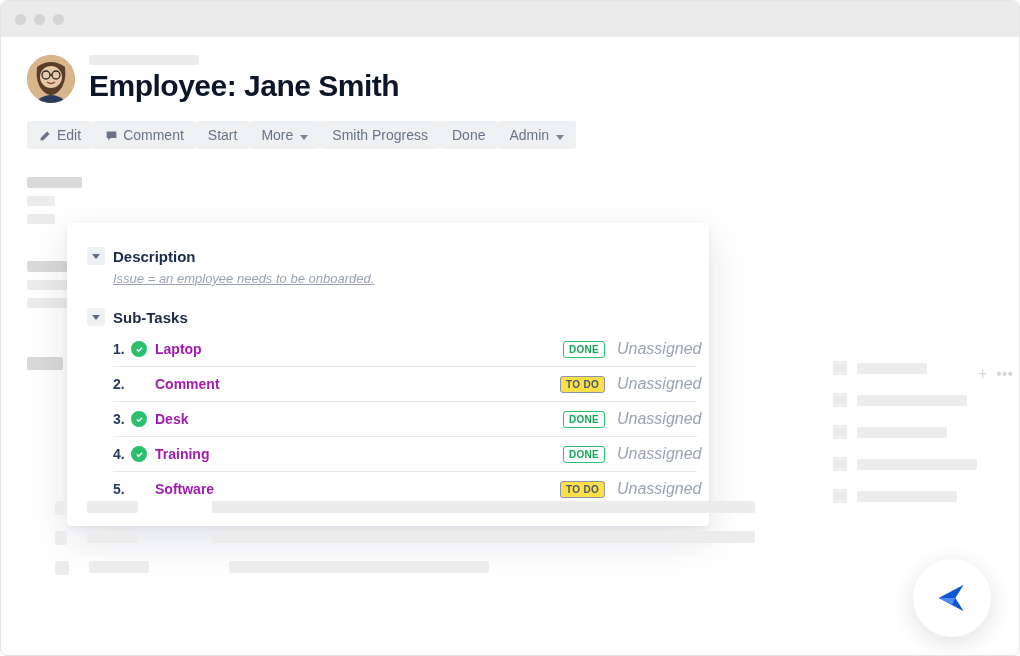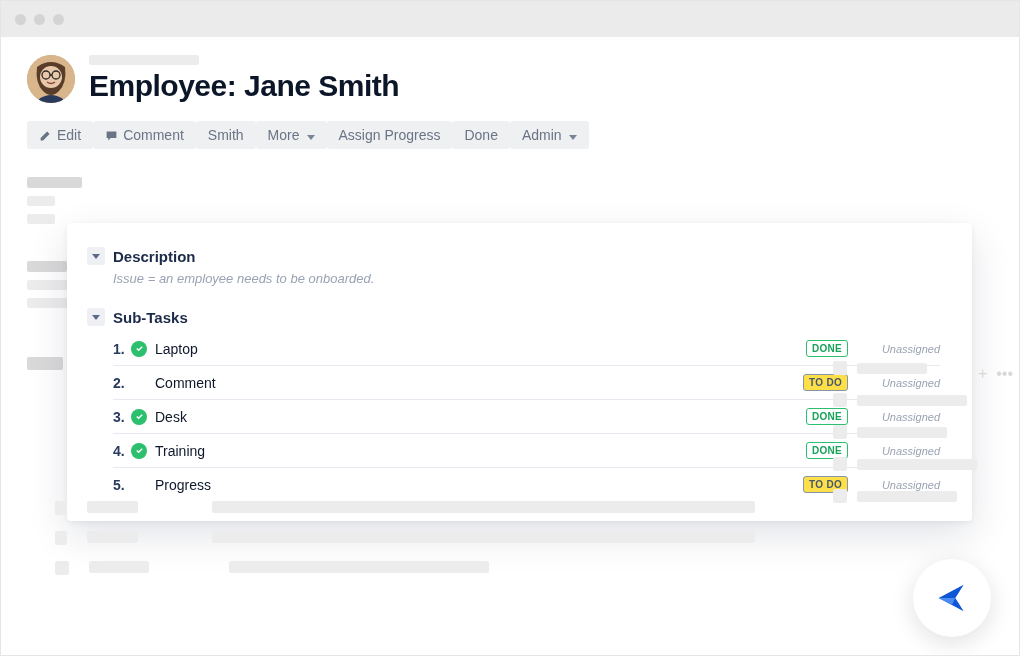--- a/index.html
+++ b/index.html
@@ -9,21 +9,21 @@
   width: 1020px;
   height: 656px;
   overflow: hidden;
   position: relative;
 }
 .window {
   width: 1020px;
   height: 656px;
   background: #fff;
   border: 1px solid #e5e5e5;
-  border-radius: 0;
+  border-radius: 7px;
   position: relative;
   overflow: hidden;
 }
 .titlebar {
   height: 36px;
   background: #ebebeb;
   display: flex;
   align-items: center;
   padding: 0 14px;
   gap: 8px;
@@ -56,52 +56,52 @@
   position: absolute; right: 26px; top: 360px; width: 160px;
 }
 .sk-right-row { display:flex; gap:10px; margin-bottom:18px; align-items:center; }
 .sk-r1 { width: 14px; height: 14px; background:#ececec; border-radius:2px; }
 .sk-r2 { height: 11px; background:#ececec; border-radius:2px; flex:1; }
 .plus-dots { position:absolute; right:6px; top:364px; display:flex; align-items:center; gap:6px; color:#d8d8d8; font-size:16px;}
 .card {
   position: absolute;
   left: 66px;
   top: 222px;
-  width: 905px;
+  width: 642px;
   background: #fff;
   border-radius: 4px;
   box-shadow: 0 14px 40px rgba(10,25,60,0.12), 0 2px 6px rgba(10,25,60,0.06);
-  padding: 24px 32px 20px 20px;
+  padding: 24px 12px 20px 20px;
 }
 .section-head { display:flex; align-items:center; gap:8px; margin-bottom:6px; }
 .collapse-btn {
   width:18px; height:18px; background:#eef0f4; border-radius:3px;
   display:flex; align-items:center; justify-content:center; cursor:pointer;
 }
 .collapse-btn::before { content:""; width:0;height:0;border-left:4px solid transparent;border-right:4px solid transparent;border-top:5px solid #5b6b8a;}
 .section-title { font-size:15px; font-weight:700; color:#1d2b4a; }
-.desc-text { font-size:13px; color:#9aa3b3; margin: 4px 0 22px 26px; font-style: italic; }
+.desc-text { font-size:13px; color:#9aa3b3; margin: 4px 0 22px 26px; font-style: italic; text-decoration: underline; }
 .subtasks { margin-left: 26px; }
 .task-row {
   display:flex; align-items:center; padding: 8px 0;
   border-bottom: 1px solid #e6e9ef; font-size: 14px;
 }
 .task-row:last-child { border-bottom: none; }
 .task-num { width: 18px; color:#283a5e; font-weight:600; }
 .check-ico { width:16px; height:16px; border-radius:50%; background:#2bbf6e; display:flex; align-items:center; justify-content:center; margin-right:8px; flex-shrink:0;}
 .check-ico svg { width:9px; height:9px; }
 .check-gap { width:16px; margin-right:8px; flex-shrink:0; }
-.task-title { color:#0f172a; font-weight:400; cursor:pointer; flex:1; }
+.task-title { color:#a21caf; font-weight:700; cursor:pointer; flex:1; }
 .status-badge {
   font-size: 10px; font-weight:700; padding: 2px 5px; border-radius:3px;
   border:1px solid; margin-right: 12px; letter-spacing:0.3px;
 }
 .status-done { color:#17a35a; border-color:#2bbf6e; background:#fff; }
 .status-todo { color:#4a576e; border-color:#8894aa; background:#fde047; }
-.assignee { font-size:11px; font-style:italic; color:#9aa3b3; width:80px; text-align:right;}
+.assignee { font-size:16px; font-style:italic; color:#9aa3b3; width:80px; text-align:center;}
 .bottom-skel { position:absolute; left:54px; top:500px; width:700px; }
 .bs-row { display:flex; gap:20px; margin-bottom:16px; }
 .bs-a { width:14px; height:14px; background:#ececec; border-radius:2px;}
 .bs-b { height:12px; background:#ececec; border-radius:2px; }
 .fab {
   position:absolute; right:28px; bottom:18px; width:78px; height:78px;
   border-radius:50%; background:#fff; box-shadow:0 6px 24px rgba(0,0,0,0.12);
   display:flex; align-items:center; justify-content:center; cursor:pointer;
 }
 .fab svg { width:40px; height:40px; }
@@ -150,28 +150,28 @@
       </button>
       <button class="btn">
         <span class="ico">
           <svg viewBox="0 0 16 16">
               <path d="M2 3 h12 v8 h-7 l-3 3 v-3 h-2 z" fill="#6a7486"></path>
             </svg>
         </span>
         <span>Comment</span>
       </button>
       <button class="btn">
-        <span>Smith</span>
+        <span>Start</span>
       </button>
       <button class="btn">
         <span>More</span>
         <span class="chev-down"></span>
       </button>
       <button class="btn">
-        <span>Assign Progress</span>
+        <span>Smith Progress</span>
       </button>
       <button class="btn">
         <span>Done</span>
       </button>
       <button class="btn">
         <span>Admin</span>
         <span class="chev-down"></span>
       </button>
     </div>
 
@@ -240,21 +240,21 @@
               <path d="M2 5 L4 7 L8 3" stroke="#fff" stroke-width="1.6" fill="none"></path>
             </svg>
           </span>
           <a class="task-title">Training</a>
           <span class="status-badge status-done">DONE</span>
           <span class="assignee">Unassigned</span>
         </div>
         <div class="task-row">
           <span class="task-num">5.</span>
           <span class="check-gap"></span>
-          <a class="task-title">Progress</a>
+          <a class="task-title">Software</a>
           <span class="status-badge status-todo">TO DO</span>
           <span class="assignee">Unassigned</span>
         </div>
       </div>
   </div>
 
   <div class="plus-dots">+ &nbsp;•••</div>
   <div class="skeleton-right">
     <div class="sk-right-row">
         <div class="sk-r1"></div>

